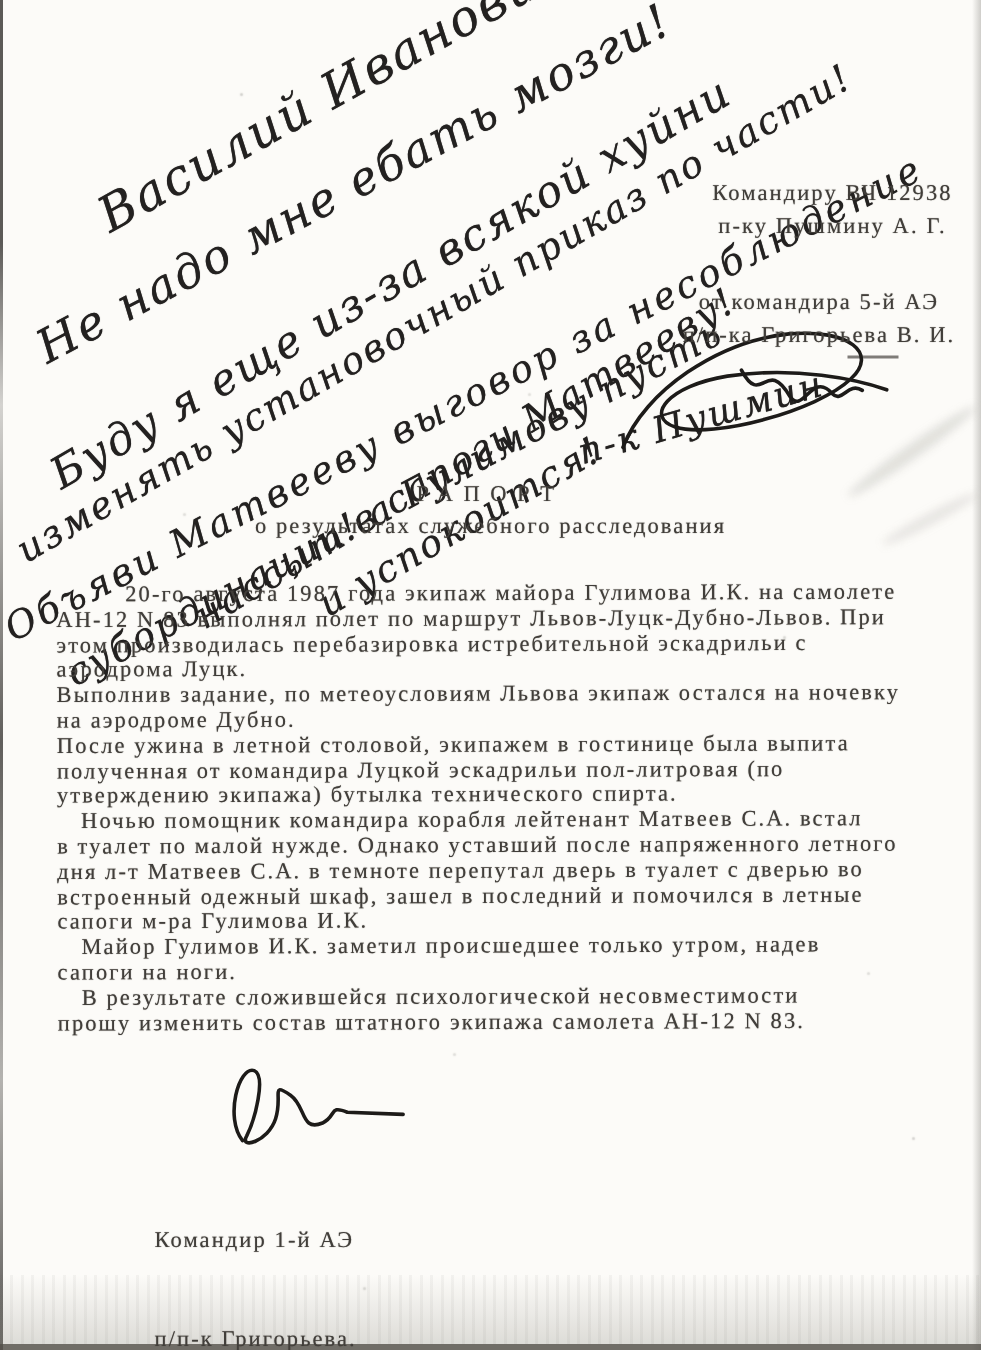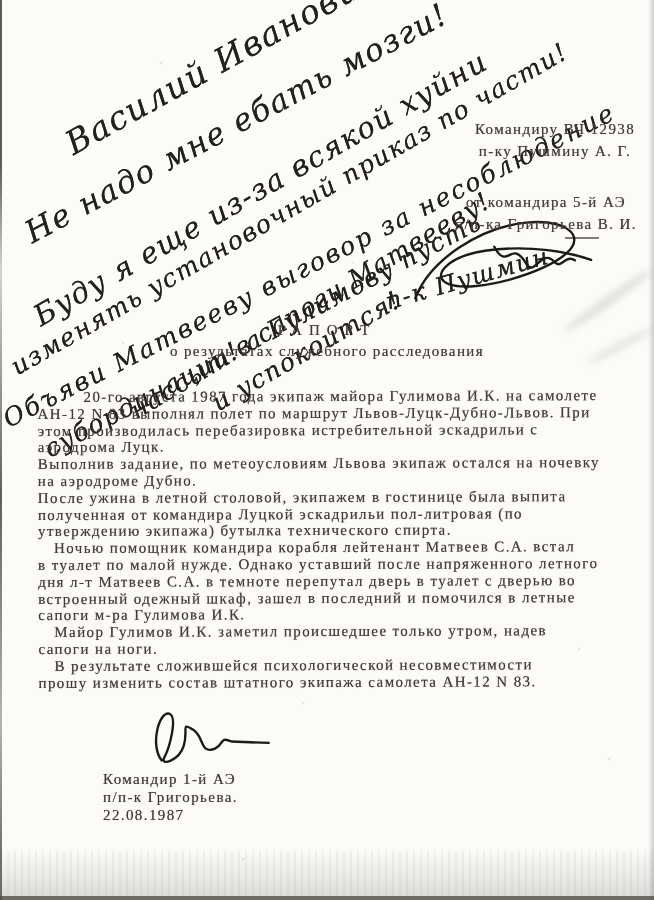--- a/index.html
+++ b/index.html
@@ -56,21 +56,21 @@
   .title-main { position:absolute; left:0; top:322px; width:654px; text-align:center;
     font-size:15px; letter-spacing:7px; }
   .title-sub  { position:absolute; left:0; top:343px; width:654px; text-align:center;
     font-size:15px; }
   .body-block { position:absolute; left:38px; top:388px; width:600px;
     font-size:15px; line-height:16.8px; transform:rotate(-.2deg); }
   .body-block div { white-space:nowrap; }
   .ind-a { text-indent:46px; }
   .ind-b { text-indent:16px; }
   .signoff { position:absolute; left:103px; top:770px; font-size:15px; line-height:18px; }
-  .signoff div { white-space:nowrap; }
+  .signoff div { white-space:nowrap;margin-top:48px; }
 </style>
 </head>
 <body>
 
 <div class="page">
 
   <div class="edge-left"></div>
   <div class="edge-right"></div>
   <div class="bottom-band"></div>
   <div class="edge-bottom"></div>

